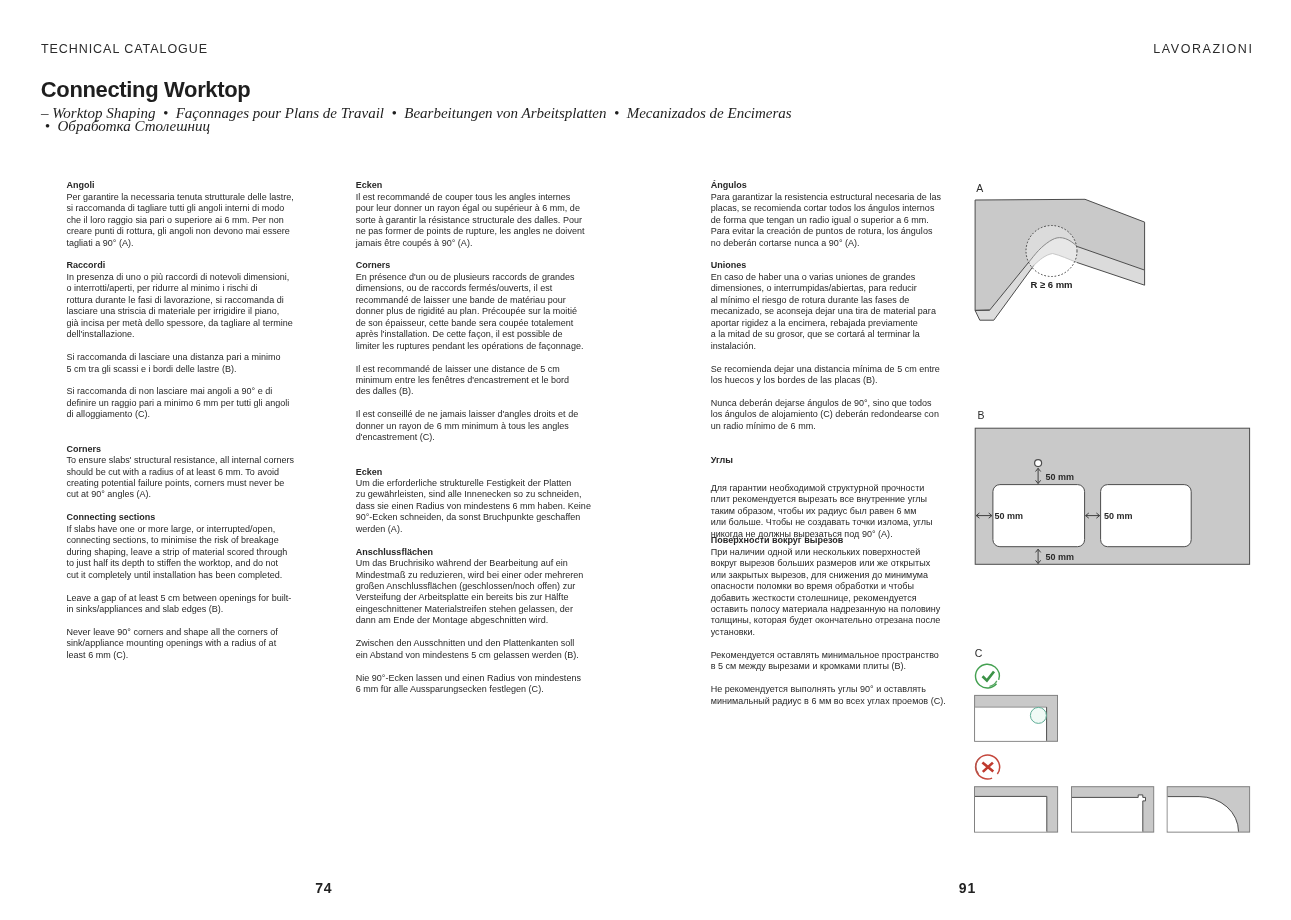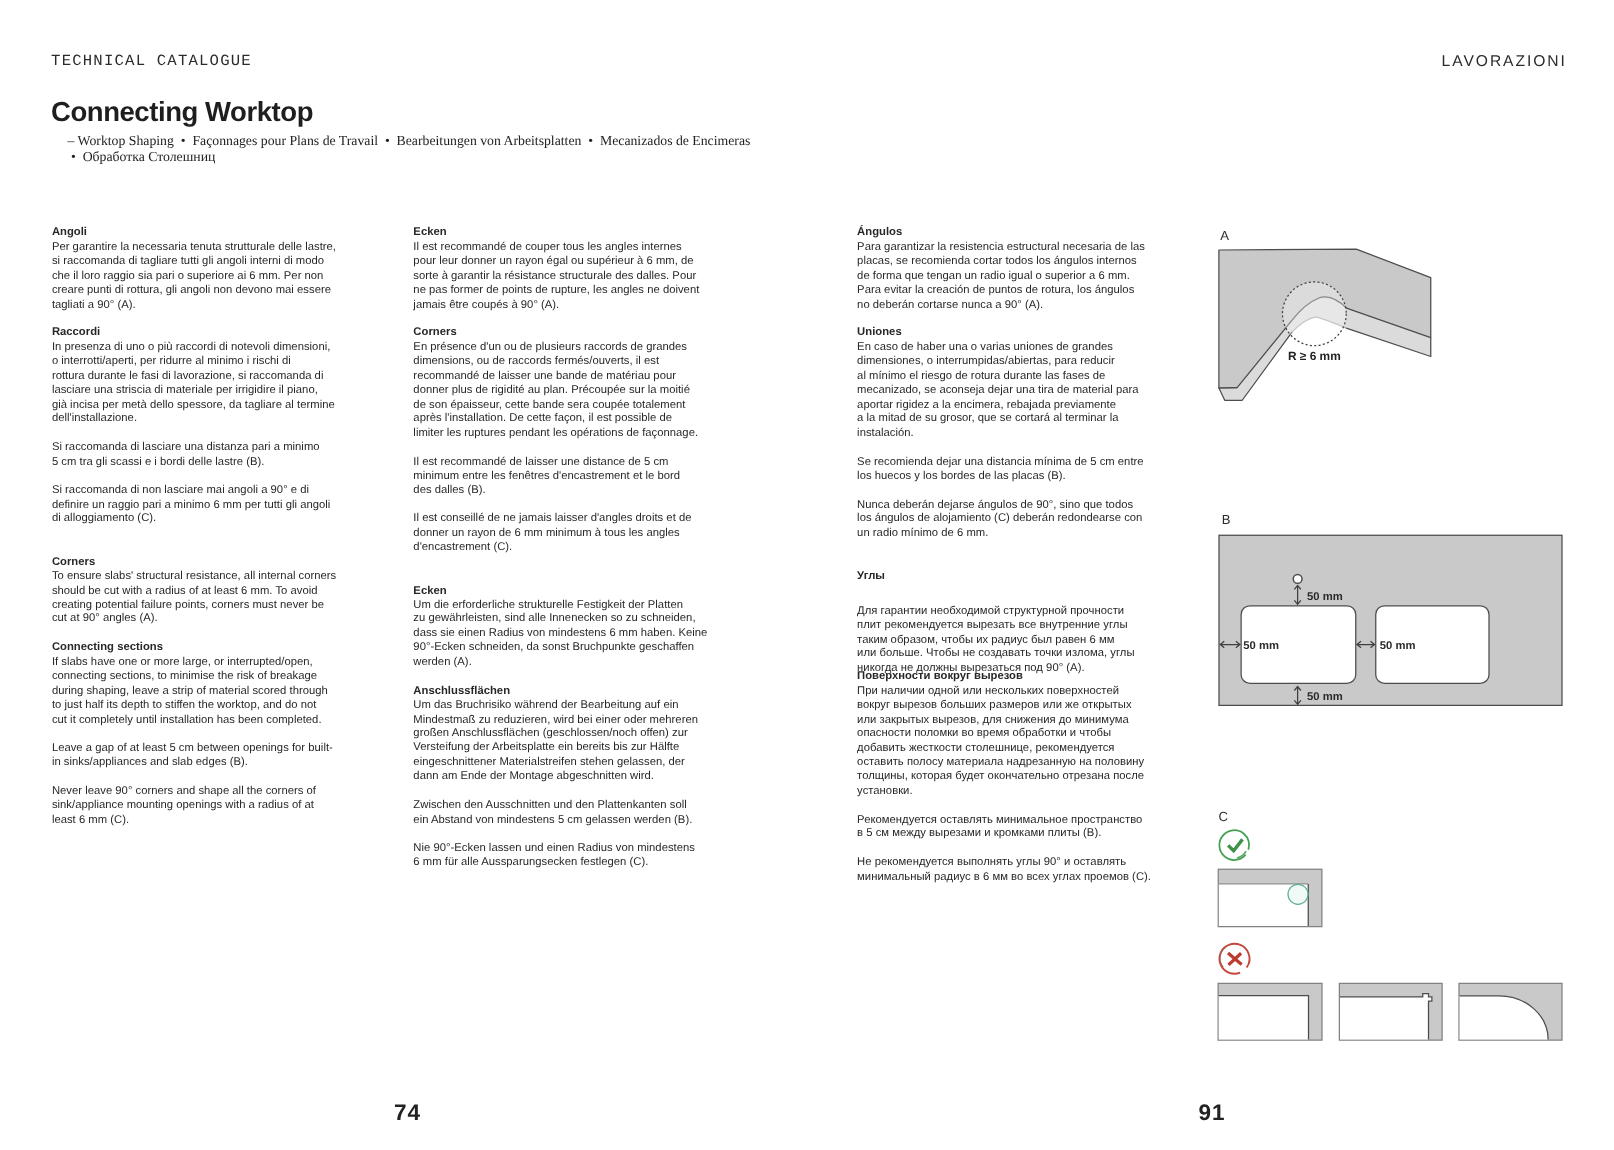--- a/index.html
+++ b/index.html
@@ -1,28 +1,28 @@
 <!DOCTYPE html>
 <html><head><meta charset="utf-8"><title>Lavorazioni Worktop</title><style>
 html,body{margin:0;padding:0;}
 body{position:relative;width:1291px;height:920px;background:#ffffff;overflow:hidden;
      font-family:"Liberation Sans",sans-serif;color:#272727;}
-.b{position:absolute;font-size:9px;line-height:11.45px;letter-spacing:0.02px;}
+.b{position:absolute;font-size:9px;line-height:11.45px;letter-spacing:0.02px;margin-left:25px;}
 .h{font-weight:bold;}
 .hd{position:absolute;font-size:12.5px;letter-spacing:1.55px;color:#2b2b2b;}
-.pg{position:absolute;font-size:18px;letter-spacing:0.8px;font-weight:bold;color:#222;}
+.pg{position:absolute;font-size:14px;letter-spacing:0.8px;font-weight:bold;color:#222;}
 </style></head><body>
 
-<div class="hd" style="left:40.9px;top:41.5px;letter-spacing:0.95px;font-family:Liberation Mono, monospace;">TECHNICAL CATALOGUE</div>
+<div class="hd" style="left:40.9px;top:41.5px;letter-spacing:0.95px;">TECHNICAL CATALOGUE</div>
 
 <div class="hd" style="left:1153.3px;top:41.5px;">LAVORAZIONI</div>
 
 <div style="position:absolute;left:40.8px;top:77.4px;font-size:22px;font-weight:bold;color:#1e1e1e;letter-spacing:-0.35px;">Connecting Worktop</div>
 
-<div style="position:absolute;left:54px;top:106.6px;font-family:'Liberation Serif',serif;font-size:11px;line-height:13px;color:#1e1e1e;width:1150px;">– Worktop Shaping &nbsp;•&nbsp; Façonnages pour Plans de Travail &nbsp;•&nbsp; Bearbeitungen von Arbeitsplatten &nbsp;•&nbsp; Mecanizados de Encimeras<br>&nbsp;•&nbsp; Обработка Столешниц</div>
+<div style="position:absolute;left:41px;top:106.6px;font-family:'Liberation Serif',serif;font-size:15px;line-height:13px;color:#1e1e1e;width:1150px;font-style:italic;">– Worktop Shaping &nbsp;•&nbsp; Façonnages pour Plans de Travail &nbsp;•&nbsp; Bearbeitungen von Arbeitsplatten &nbsp;•&nbsp; Mecanizados de Encimeras<br>&nbsp;•&nbsp; Обработка Столешниц</div>
 
 <div class="b h" style="left:41.5px;top:180.3px;width:250px">Angoli</div>
 
 <div class="b" style="left:41.5px;top:191.7px;width:250px">Per garantire la necessaria tenuta strutturale delle lastre,<br>si raccomanda di tagliare tutti gli angoli interni di modo<br>che il loro raggio sia pari o superiore ai 6 mm. Per non<br>creare punti di rottura, gli angoli non devono mai essere<br>tagliati a 90° (A).</div>
 
 <div class="b h" style="left:41.5px;top:260.4px;width:250px">Raccordi</div>
 
 <div class="b" style="left:41.5px;top:271.9px;width:250px">In presenza di uno o più raccordi di notevoli dimensioni,<br>o interrotti/aperti, per ridurre al minimo i rischi di<br>rottura durante le fasi di lavorazione, si raccomanda di<br>lasciare una striscia di materiale per irrigidire il piano,<br>già incisa per metà dello spessore, da tagliare al termine<br>dell'installazione.</div>
 
 <div class="b" style="left:41.5px;top:352.1px;width:250px">Si raccomanda di lasciare una distanza pari a minimo<br>5 cm tra gli scassi e i bordi delle lastre (B).</div>

